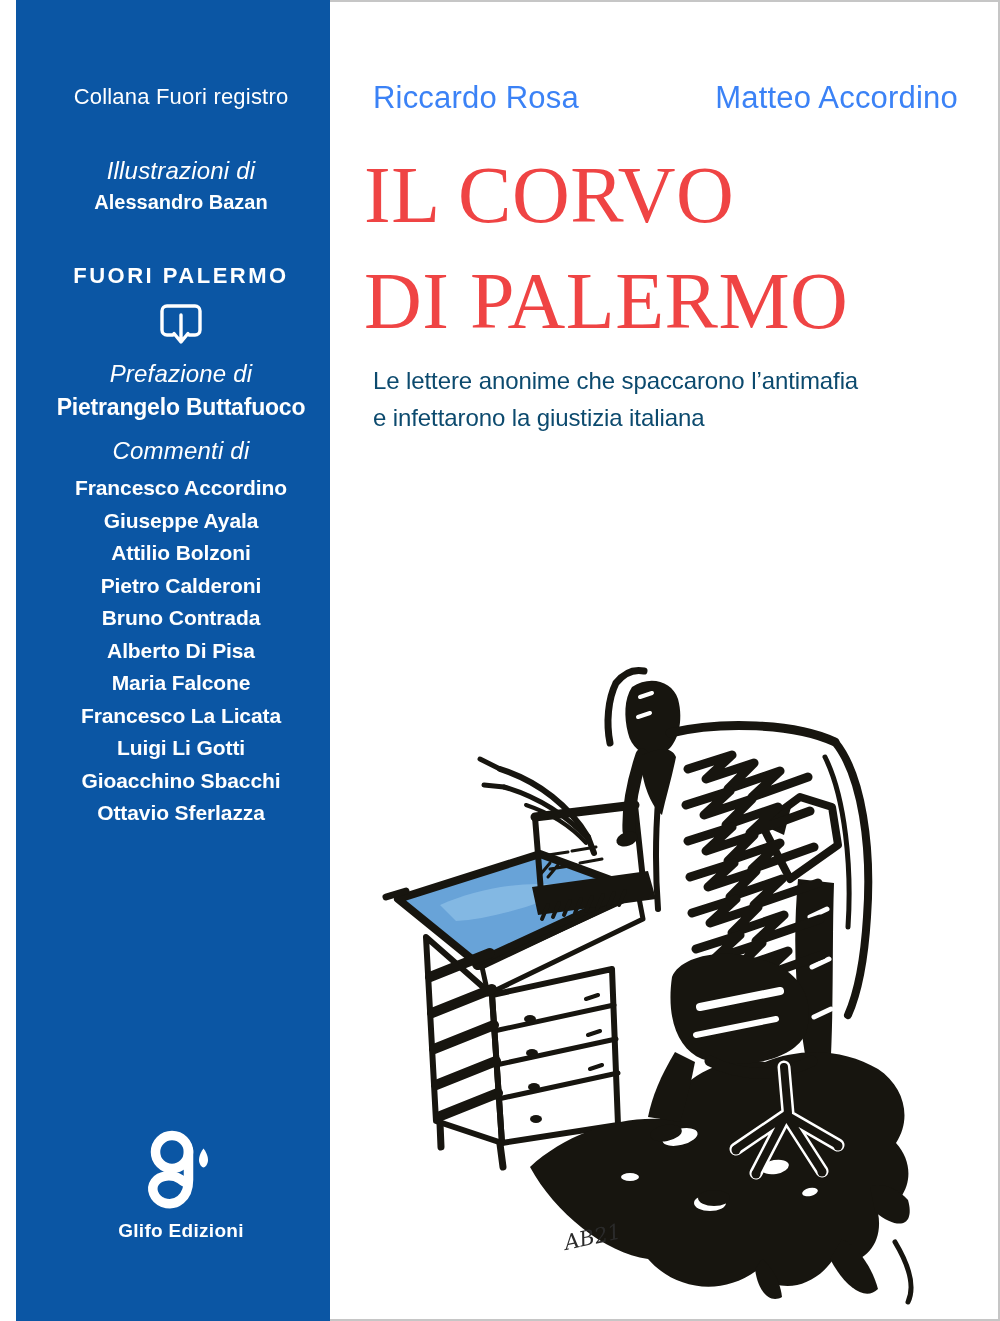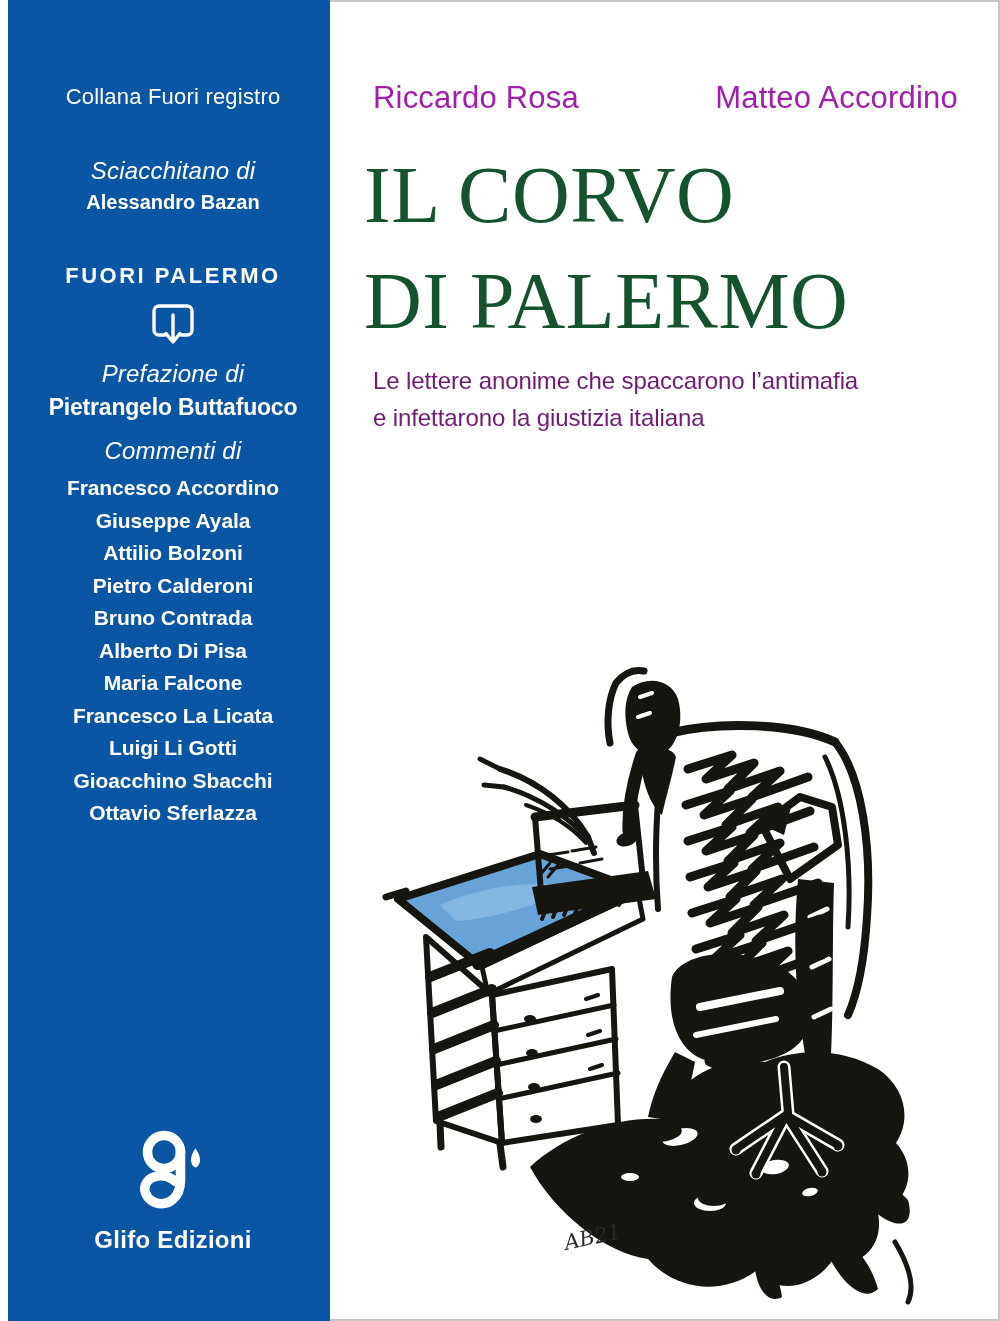--- a/index.html
+++ b/index.html
@@ -1,61 +1,61 @@
 <!DOCTYPE html>
 <html style="--sidebar-blue: #0b56a4; --desk-blue: #68a3d8; --desk-blue-light: #8fc0e8; --ink-black: #17150f; --border-gray: #c6c6c6;"><head>
 <meta charset="utf-8">
 <style>
   html,body{margin:0;padding:0;background:#ffffff}
   .cover{position:relative;width:1000px;height:1321px;overflow:hidden;
          font-family:"Liberation Sans",sans-serif;background:#fff}
 
   
-  .sidebar{position:absolute;left:8px;top:0;width:330px;height:1321px;
+  .sidebar{position:absolute;left:16px;top:0;width:330px;height:1321px;
            background:var(--sidebar-blue,#0b56a4);color:#fff}
   .sb{position:absolute;left:0;width:100%;text-align:center;padding:0;box-sizing:border-box}
   .collana{top:84px;font-size:22px;font-weight:500;letter-spacing:.2px}
   .ital{font-style:italic;font-weight:400;font-size:24px;letter-spacing:.2px}
   .illu-label{top:157px}
   .illu-name{top:191px;font-size:20px;font-weight:600}
   .series{top:263px;font-size:22px;font-weight:600;letter-spacing:2.5px}
   .dlwrap{top:300px;height:50px}
   .pref-label{top:360px}
   .pref-name{top:394px;font-size:23px;font-weight:600;letter-spacing:-.2px}
   .comm-label{top:437px}
   .names{top:472px;font-size:21px;font-weight:600;line-height:32.5px;letter-spacing:-.1px}
   .logo{top:1128px}
-  .pub{font-size:24px;font-weight:700;letter-spacing:.3px;margin-top:8px}
+  .pub{font-size:19px;font-weight:700;letter-spacing:.3px;margin-top:2px}
 
   
   .main{position:absolute;left:330px;top:0;width:670px;height:1321px;background:#fff;
         box-sizing:border-box;border:2px solid var(--border-gray,#c6c6c6);border-left:none}
   .authors{position:absolute;left:43px;right:40px;top:78px;display:flex;
            justify-content:space-between;font-size:31px;font-weight:500;
-           color:#a21caf;letter-spacing:.2px}
+           color:#3b82f6;letter-spacing:.2px}
   .title{position:absolute;left:34px;top:140px;font-family:"Liberation Serif","DejaVu Serif",serif;
-         font-size:80px;line-height:106px;color:#14532d;font-weight:400;letter-spacing:.5px;white-space:nowrap}
+         font-size:80px;line-height:106px;color:#ef4444;font-weight:400;letter-spacing:.5px;white-space:nowrap}
   .subtitle{position:absolute;left:43px;top:360px;font-size:24px;line-height:37px;
-            color:#701a75;letter-spacing:-.1px}
+            color:#0c4a6e;letter-spacing:-.1px}
   .illo{position:absolute;left:50px;top:645px;width:618px;height:660px}
 
   .ink{stroke:var(--ink-black,#17150f);fill:none;stroke-linecap:round;stroke-linejoin:round}
   .inkf{fill:var(--ink-black,#17150f);stroke:none}
   .whs{stroke:#ffffff;fill:none;stroke-linecap:round}
   .sig{font-family:"DejaVu Serif",serif;font-style:italic;font-size:21px;fill:#2a2a2a}
 </style>
 </head>
 <body>
 
 <div class="cover">
 
   <aside class="sidebar">
     <div class="sb collana">Collana Fuori registro</div>
 
-    <div class="sb ital illu-label">Sciacchitano di</div>
+    <div class="sb ital illu-label">Illustrazioni di</div>
     <div class="sb illu-name">Alessandro Bazan</div>
 
     <div class="sb series">FUORI PALERMO</div>
 
     <div class="sb dlwrap">
       <svg width="52" height="50" viewBox="0 0 52 50" aria-hidden="true">
         <path d="M18,35 H12 A5,5 0 0 1 7,30 V11 A5,5 0 0 1 12,6 H40 A5,5 0 0 1 45,11 V30 A5,5 0 0 1 40,35 H34" stroke="#fff" stroke-width="3.4" fill="none" stroke-linecap="round"></path>
         <path d="M26,15 V40 M19,33.5 L26,42 L33,33.5" stroke="#fff" stroke-width="3.4" fill="none" stroke-linecap="round" stroke-linejoin="round"></path>
       </svg>
     </div>

